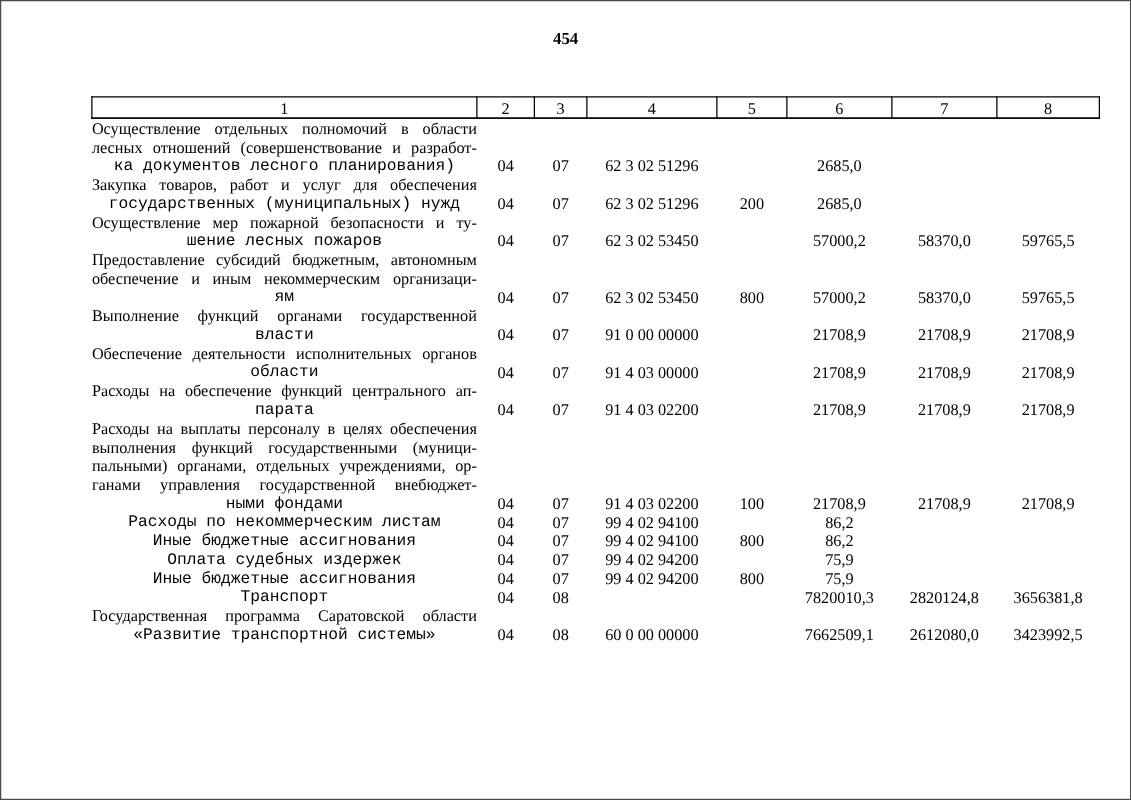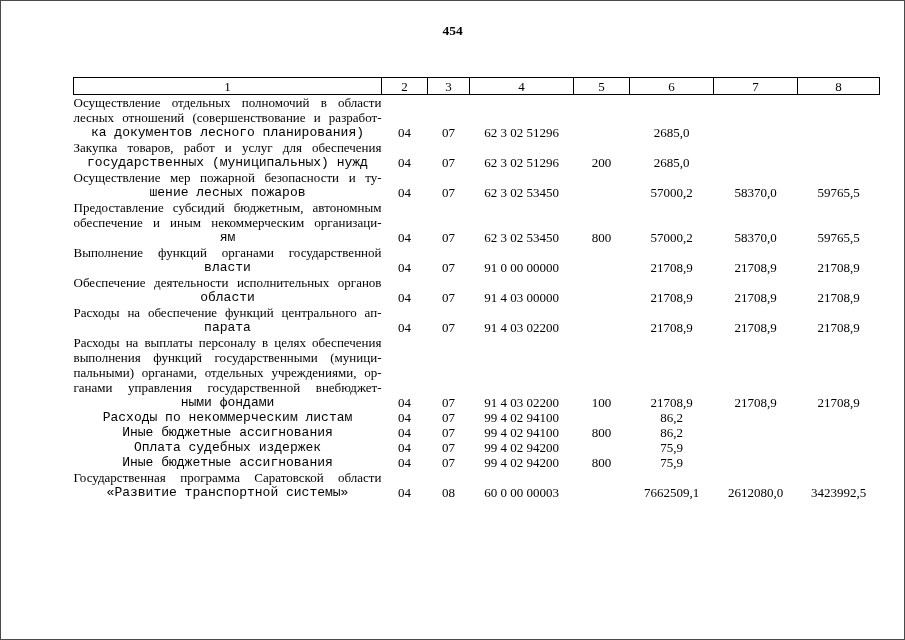--- a/index.html
+++ b/index.html
@@ -253,26 +253,38 @@
           <td class="c2">04</td>
           <td class="c3">07</td>
           <td class="c4">99 4 02 94200</td>
           <td class="c5">800</td>
           <td class="c6">75,9</td>
           <td class="c7"></td>
           <td class="c8"></td>
         </tr>
         <tr>
           <td class="c-name">
+            <div class="lline">Транспорт</div>
+          </td>
+          <td class="c2">04</td>
+          <td class="c3">08</td>
+          <td class="c4"></td>
+          <td class="c5"></td>
+          <td class="c6">7820010,3</td>
+          <td class="c7">2820124,8</td>
+          <td class="c8">3656381,8</td>
+        </tr>
+        <tr>
+          <td class="c-name">
             <div class="jline">Государственная программа Саратовской области</div>
             <div class="lline">«Развитие транспортной системы»</div>
           </td>
           <td class="c2">04</td>
           <td class="c3">08</td>
-          <td class="c4">60 0 00 00003</td>
+          <td class="c4">60 0 00 00000</td>
           <td class="c5"></td>
           <td class="c6">7662509,1</td>
           <td class="c7">2612080,0</td>
           <td class="c8">3423992,5</td>
         </tr>
       </tbody>
   </table>
 </div>
 
 </body></html>

